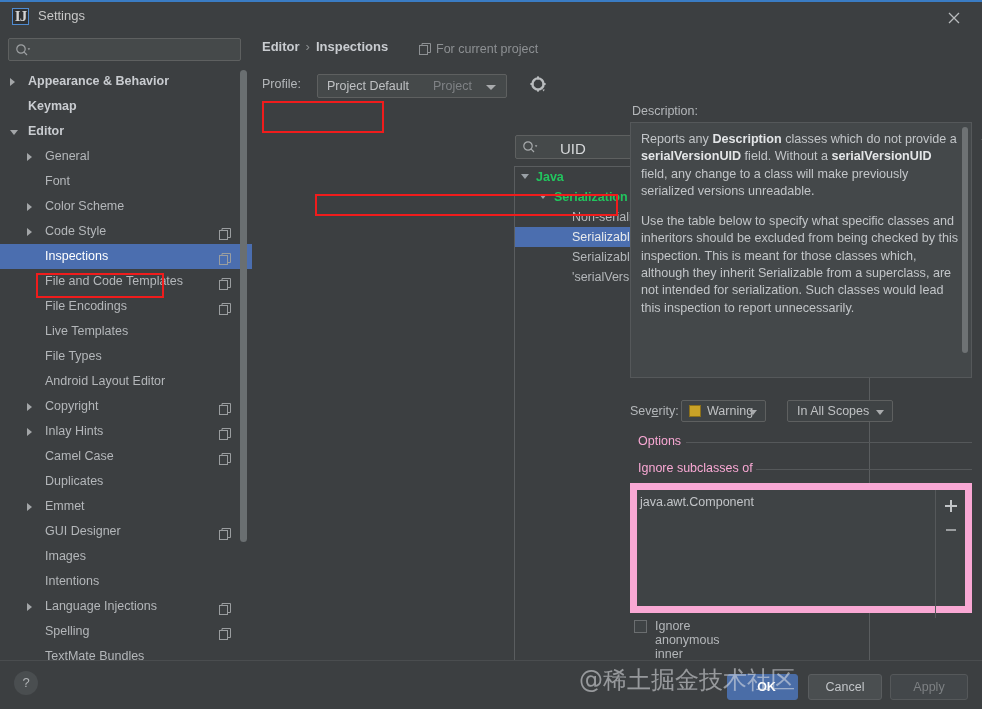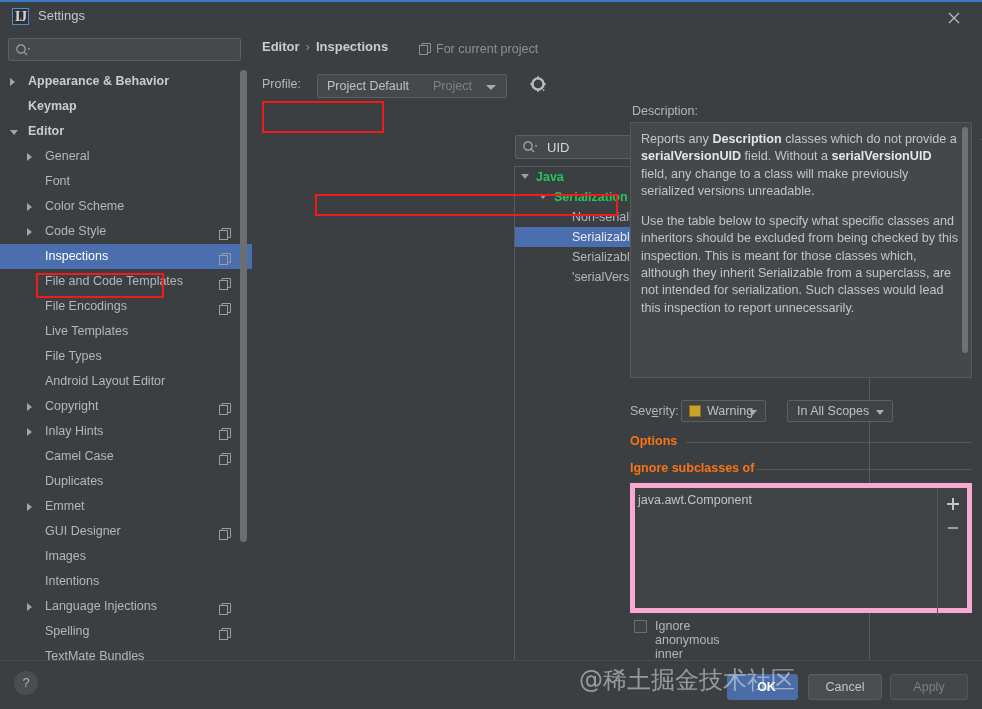--- a/index.html
+++ b/index.html
@@ -111,21 +111,21 @@
     position: absolute; right: 10px; top: 10px; width: 0; height: 0;
     border-left: 5px solid transparent; border-right: 5px solid transparent;
     border-top: 5px solid #a9abad;
   }
   .gear-btn { position: absolute; left: 268px; top: 2px; width: 22px; height: 22px; cursor: pointer; }
   .search-field-wrap {
     position: absolute; left: 263px; top: 105px; width: 202px; height: 24px;
     background: #45494a; border: 1px solid #5e6060; box-sizing: border-box; border-radius: 2px;
   }
   .sf-mag { position: absolute; left: 6px; top: 4px; }
-  .sf-text { position: absolute; left: 31px; top: 4px; font-size: 13px; color: #d6d8da; }
+  .sf-text { position: absolute; left: 44px; top: 4px; font-size: 15px; color: #d6d8da; }
   .sf-clear { position: absolute; right: 8px; top: 5px; cursor: pointer; }
   .tbbtn { position: absolute; top: 106px; width: 22px; height: 22px; cursor: pointer; }
 
   .inspect-tree {
     position: absolute; left: 262px; top: 136px; width: 356px; height: 497px;
     background: #3c3f41; border: 1px solid #5a5d5f; box-sizing: border-box;
   }
   .irow { position: relative; height: 20px; line-height: 20px; white-space: nowrap; cursor: pointer; }
   .irow.sel { background: #4b6eaf; }
   .irow .iarrow {
@@ -193,26 +193,26 @@
     border-radius: 2px; cursor: pointer;
   }
   .scope-combo .t { position: absolute; left: 9px; top: 3px; font-size: 12.5px; color: #bfc1c3; }
   .scope-combo .caret2 {
     position: absolute; right: 8px; top: 9px; width: 0; height: 0;
     border-left: 4px solid transparent; border-right: 4px solid transparent;
     border-top: 5px solid #a9abad;
   }
 
   .sect { position: absolute; }
-  .sect .st { position: absolute; left: 0; top: 0; font-size: 12.5px; color: #f97316; background: #3c3f41; padding-right: 7px; font-weight: bold; }
+  .sect .st { position: absolute; left: 8px; top: 0; font-size: 12.5px; color: #f9a8d4; background: #3c3f41; padding-right: 7px; }
   .sect .line { position: absolute; top: 8px; height: 1px; background: #55585a; }
 
   .listbox {
     position: absolute; left: 630px; top: 483px; width: 342px; height: 130px;
-    background: #3f4345; border: 5px solid #f9a8d4; box-sizing: border-box;
+    background: #3f4345; border: 7px solid #f9a8d4; box-sizing: border-box;
   }
   .listitem { position: absolute; left: 3px; top: 5px; font-size: 12.5px; color: #c2c5c8; }
   .list-side {
     position: absolute; right: 0; top: 0; width: 30px; height: 128px;
     border-left: 1px solid #55585a; box-sizing: border-box;
   }
   .plus-btn { position: absolute; left: 7px; top: 8px; width: 16px; height: 16px; cursor: pointer; }
   .minus-btn { position: absolute; left: 7px; top: 32px; width: 16px; height: 16px; cursor: pointer; }
   .ignore-anon { position: absolute; left: 634px; top: 619px; }
 

